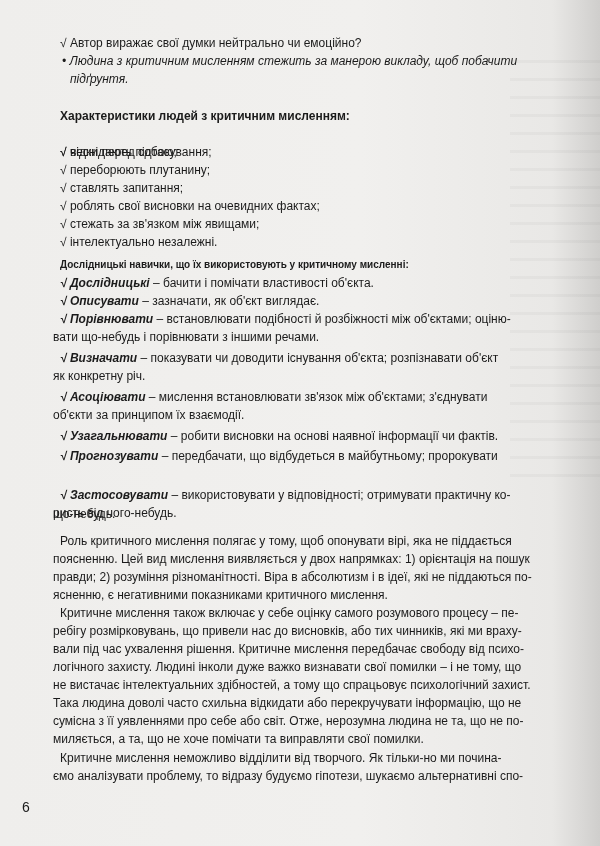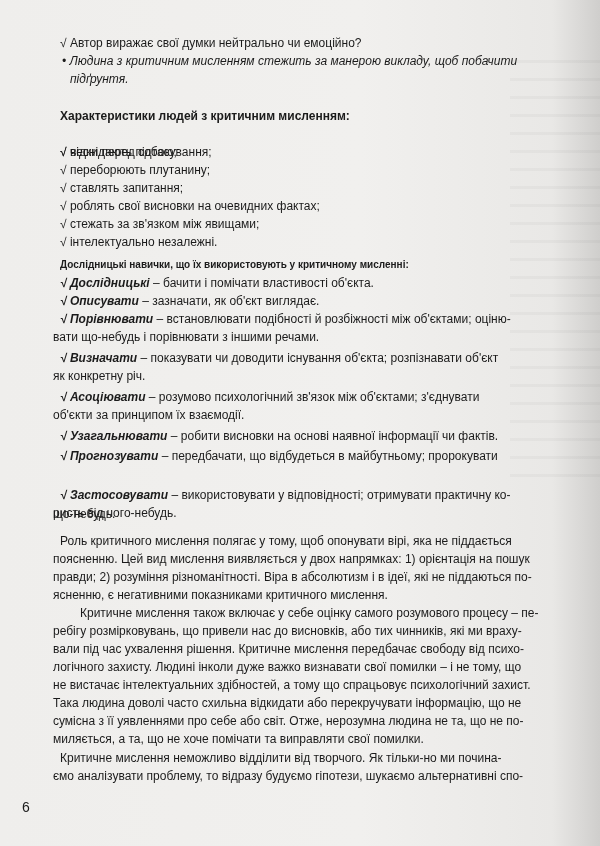--- a/index.html
+++ b/index.html
@@ -63,41 +63,41 @@
     </div>
     <div class="line" style="top:310px;">
       <span class="term">√ Порівнювати</span><span> – встановлювати подібності й розбіжності між об'єктами; оціню-</span>
     </div>
     <div class="line" style="top:328px;left:-7px;">вати що-небудь і порівнювати з іншими речами.</div>
     <div class="line" style="top:349px;">
       <span class="term">√ Визначати</span><span> – показувати чи доводити існування об'єкта; розпізнавати об'єкт</span>
     </div>
     <div class="line" style="top:367px;left:-7px;">як конкретну річ.</div>
     <div class="line" style="top:388px;">
-      <span class="term">√ Асоціювати</span><span> – розумово психологічний зв'язок між об'єктами; з'єднувати</span>
+      <span class="term">√ Асоціювати</span><span> – мислення встановлювати зв'язок між об'єктами; з'єднувати</span>
     </div>
     <div class="line" style="top:406px;left:-7px;">об'єкти за принципом їх взаємодії.</div>
     <div class="line" style="top:427px;">
       <span class="term">√ Узагальнювати</span><span> – робити висновки на основі наявної інформації чи фактів.</span>
     </div>
     <div class="line" style="top:447px;">
       <span class="term">√ Прогнозувати</span><span> – передбачати, що відбудеться в майбутньому; пророкувати</span>
     </div>
     <div class="line" style="top:465px;left:-7px;margin-top:40px;">що-небудь.</div>
     <div class="line" style="top:486px;">
       <span class="term">√ Застосовувати</span><span> – використовувати у відповідності; отримувати практичну ко-</span>
     </div>
     <div class="line" style="top:504px;left:-7px;">ристь від чого-небудь.</div>
 
     <div class="line" style="top:532px;left:0;">Роль критичного мислення полягає у тому, щоб опонувати вірі, яка не піддається</div>
     <div class="line" style="top:550px;left:-7px;text-align:right;">поясненню. Цей вид мислення виявляється у двох напрямках: 1) орієнтація на пошук</div>
     <div class="line" style="top:568px;left:-7px;text-align:right;">правди; 2) розуміння різноманітності. Віра в абсолютизм і в ідеї, які не піддаються по-</div>
     <div class="line" style="top:586px;left:-7px;">ясненню, є негативними показниками критичного мислення.</div>
 
-    <div class="line" style="top:604px;left:0;margin-left:20px;">Критичне мислення також включає у себе оцінку самого розумового процесу – пе-</div>
+    <div class="line" style="top:604px;left:0;">Критичне мислення також включає у себе оцінку самого розумового процесу – пе-</div>
     <div class="line" style="top:622px;left:-7px;">ребігу розмірковувань, що привели нас до висновків, або тих чинників, які ми враху-</div>
     <div class="line" style="top:640px;left:-7px;">вали під час ухвалення рішення. Критичне мислення передбачає свободу від психо-</div>
     <div class="line" style="top:658px;left:-7px;">логічного захисту. Людині інколи дуже важко визнавати свої помилки – і не тому, що</div>
     <div class="line" style="top:676px;left:-7px;">не вистачає інтелектуальних здібностей, а тому що спрацьовує психологічний захист.</div>
     <div class="line" style="top:694px;left:-7px;">Така людина доволі часто схильна відкидати або перекручувати інформацію, що не</div>
     <div class="line" style="top:712px;left:-7px;">сумісна з її уявленнями про себе або світ. Отже, нерозумна людина не та, що не по-</div>
     <div class="line" style="top:730px;left:-7px;">миляється, а та, що не хоче помічати та виправляти свої помилки.</div>
 
     <div class="line" style="top:749px;left:0;">Критичне мислення неможливо відділити від творчого. Як тільки-но ми почина-</div>
     <div class="line" style="top:767px;left:-7px;">ємо аналізувати проблему, то відразу будуємо гіпотези, шукаємо альтернативні спо-</div>

